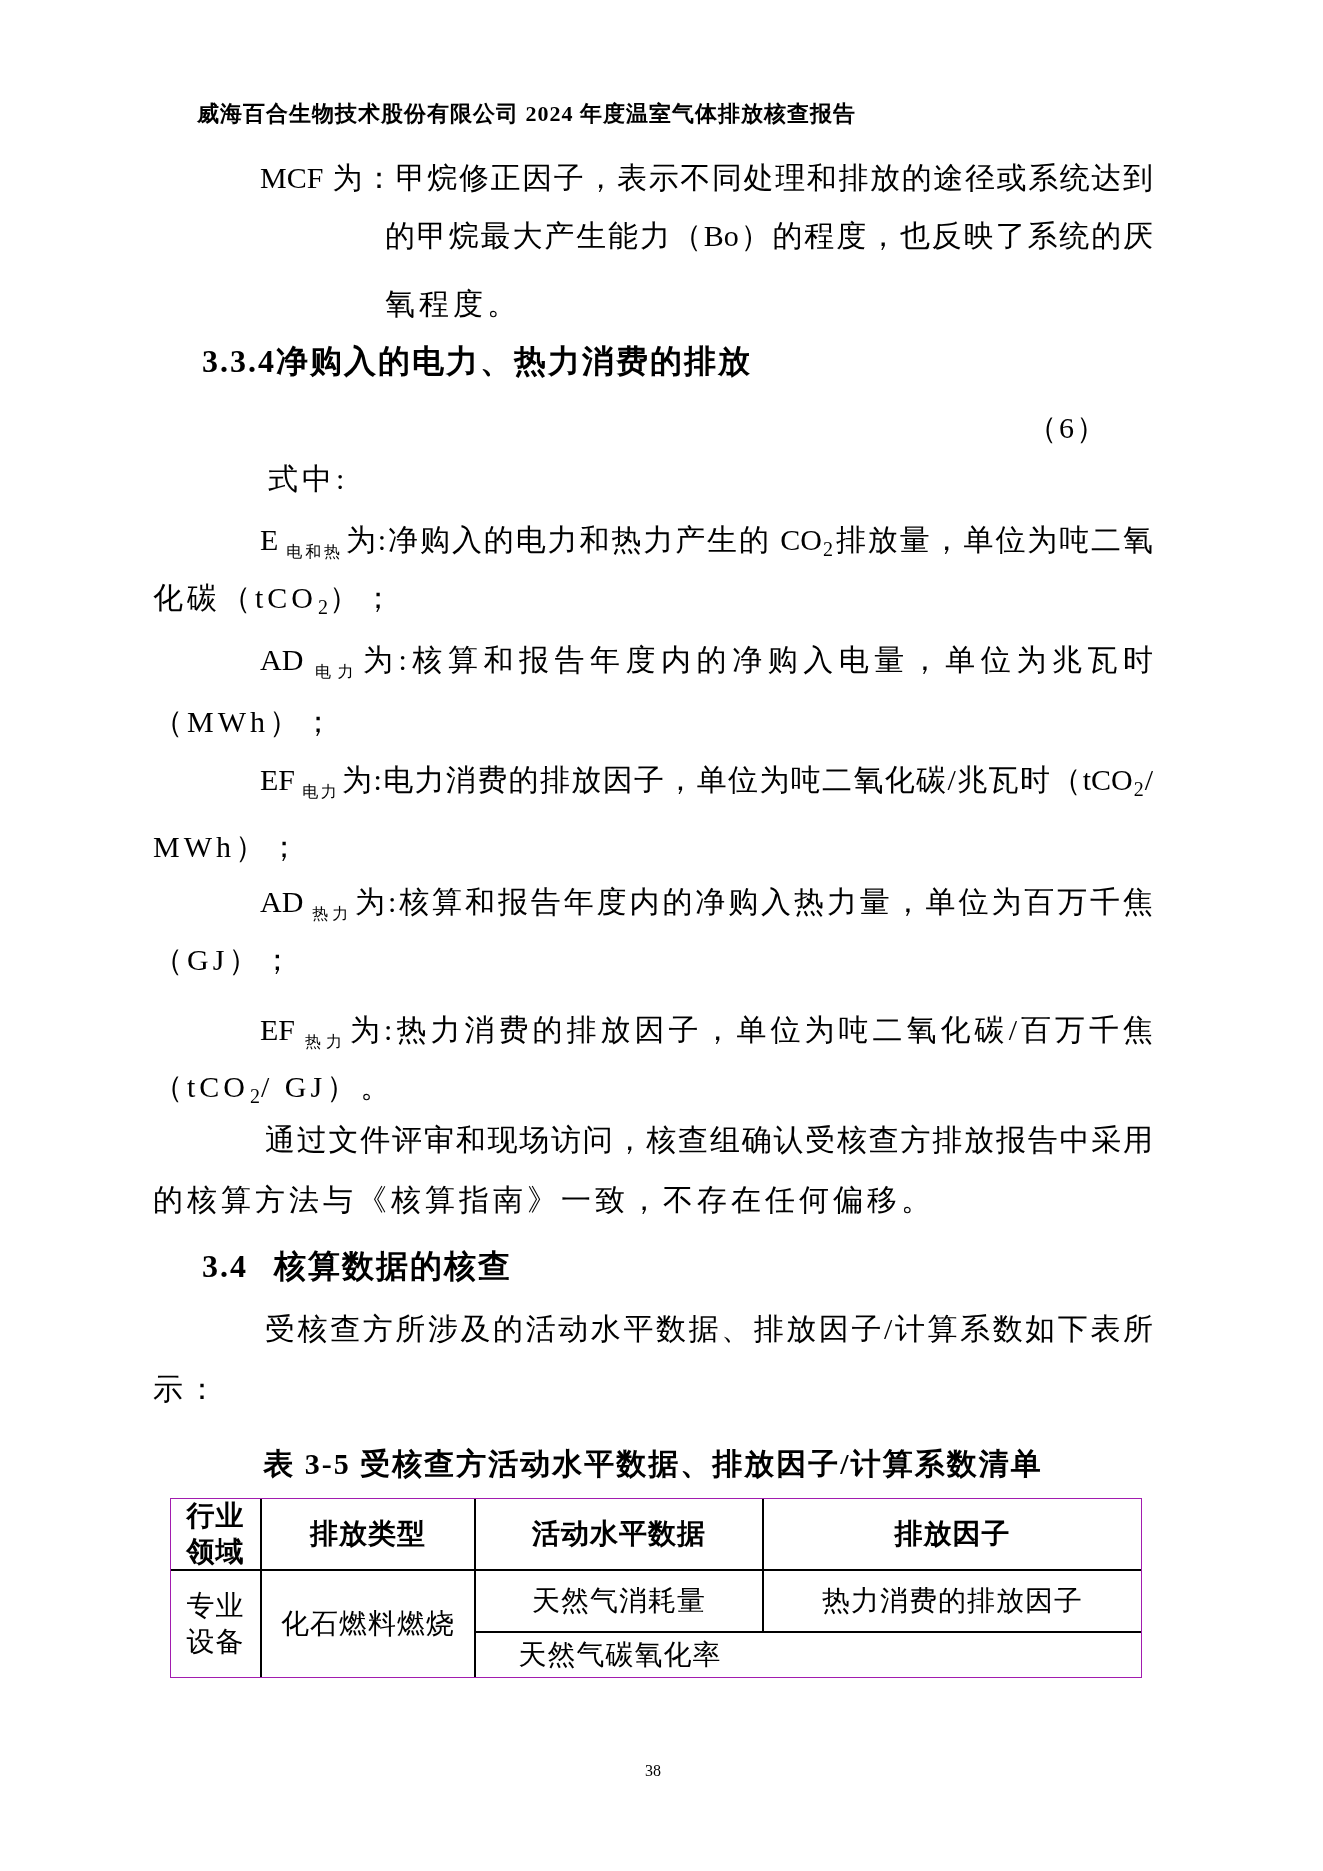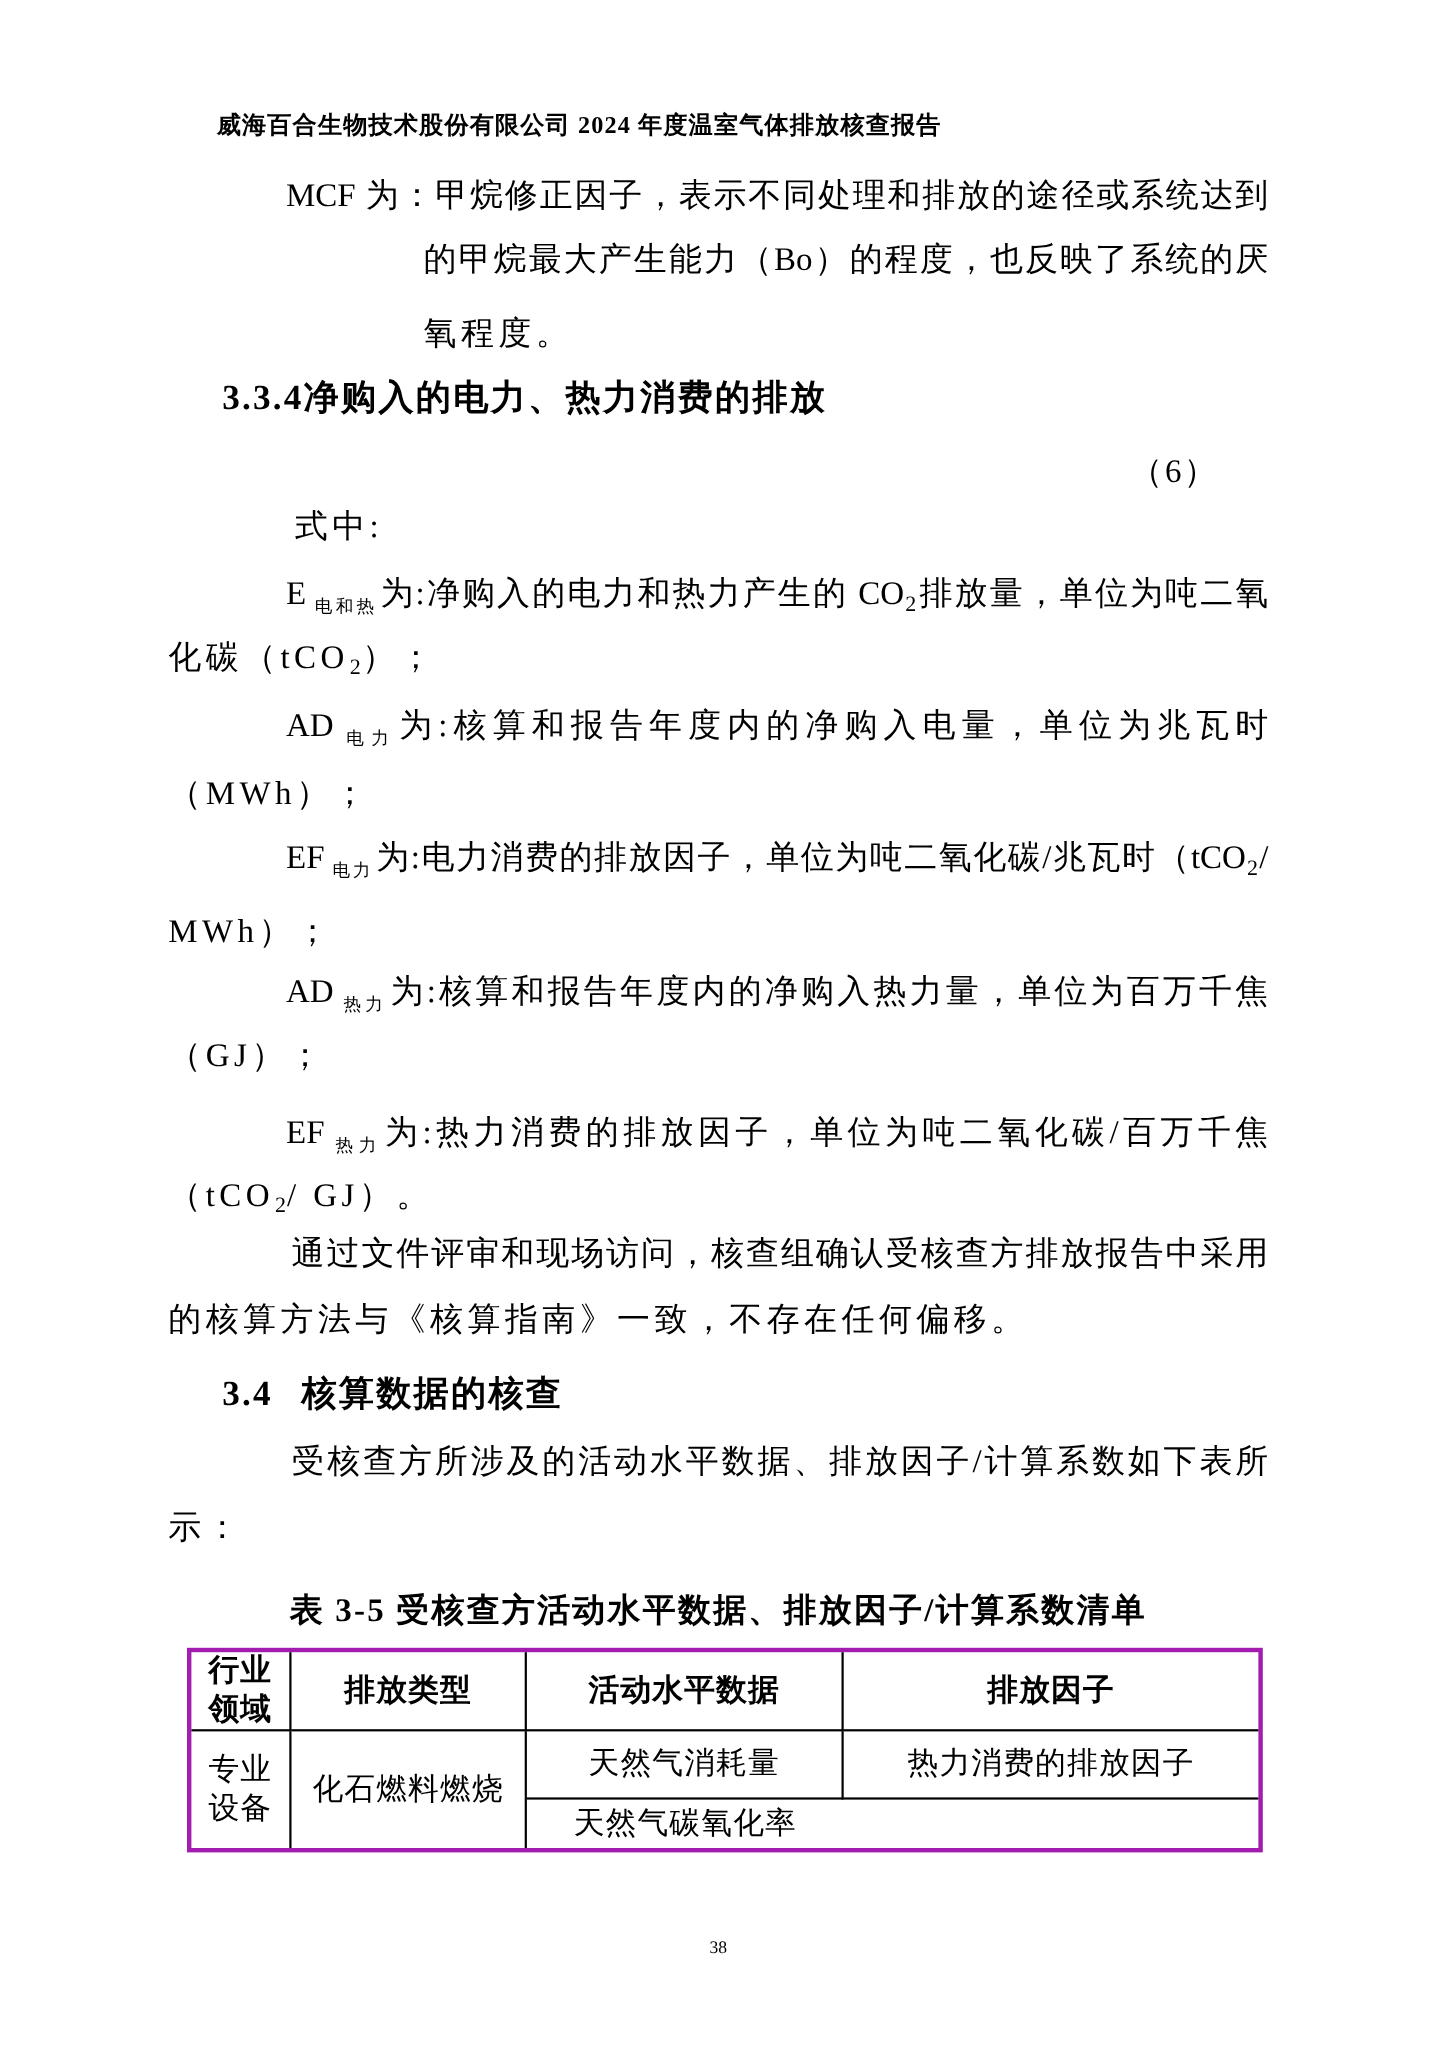--- a/index.html
+++ b/index.html
@@ -48,21 +48,21 @@
   .table-title{
     position:absolute;top:1444px;left:153px;width:1000px;
     text-align:center;font-size:30px;font-weight:bold;letter-spacing:2px;white-space:nowrap;
   }
   
   .vtable{
     position:absolute;top:1498px;left:170px;
     display:grid;
     grid-template-columns:91px 214px 288px 377px;
     grid-template-rows:72px 62px 44px;
-    border:4px solid #a21caf;
+    border:1px solid #a21caf;
     box-sizing:border-box;
   }
   .cell{
     display:flex;align-items:center;justify-content:center;
     text-align:center;
     font-size:28px;letter-spacing:1px;line-height:36px;
     border-right:2px solid #000;border-bottom:2px solid #000;
     box-sizing:border-box;
     padding:0 4px;
   }

